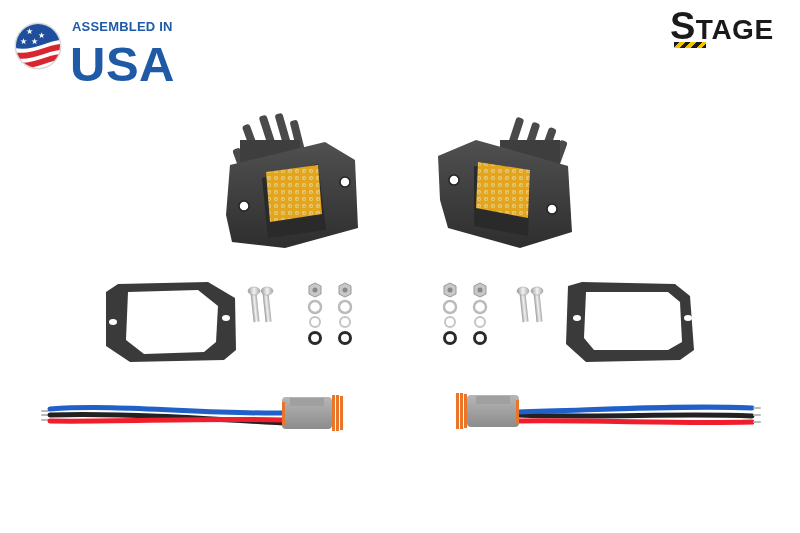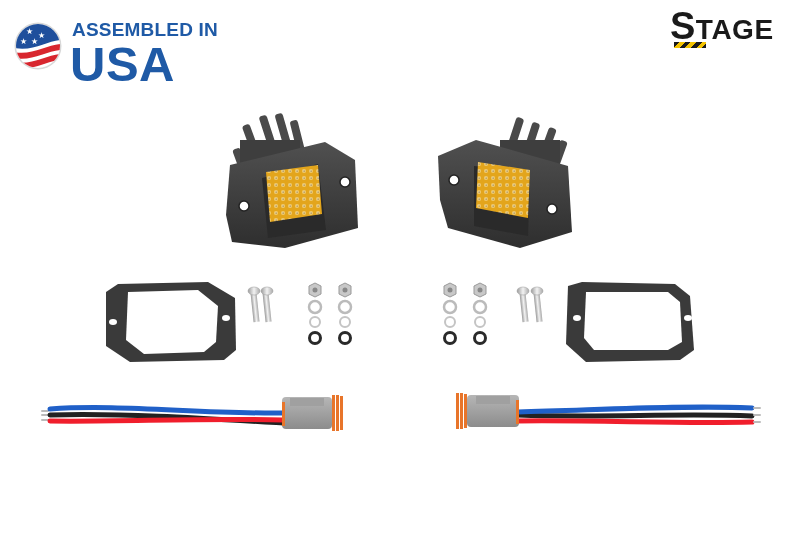--- a/index.html
+++ b/index.html
@@ -1,21 +1,21 @@
 <!DOCTYPE html>
 <html><head>
   <meta charset="utf-8">
   <style>
     html, body { margin: 0; padding: 0; }
     body { width: 800px; height: 533px; background: #ffffff; position: relative; overflow: hidden; font-family: "Liberation Sans", sans-serif; }
     .abs { position: absolute; }
     
     .usa-badge { left: 14px; top: 8px; width: 150px; height: 60px; }
     .usa-flag { position: absolute; left: 0; top: 14px; width: 48px; height: 48px; }
-    .usa-line1 { position: absolute; left: 58px; top: 11px; font-size: 19px; font-weight: bold; color: #1f5aa6; letter-spacing: 0.2px; white-space: nowrap; }
+    .usa-line1 { position: absolute; left: 58px; top: 11px; font-size: 13px; font-weight: bold; color: #1f5aa6; letter-spacing: 0.2px; white-space: nowrap; }
     .usa-line2 { position: absolute; left: 56px; top: 36px; font-size: 49px; font-weight: bold; color: #1f5aa6; letter-spacing: 0.5px; line-height: 40px; }
     
     .stage-logo { left: 650px; top: 6px; width: 130px; height: 66px; }
     .stage-word { position: absolute; left: 20px; top: 4px; font-size: 28px; color: #1a1a1a; font-weight: bold; letter-spacing: 0.5px; line-height: 32px; }
     .stage-word .big { font-size: 38px; }
     .series-word { position: absolute; left: 4px; top: 36px; font-size: 26px; color: #f2c200; font-weight: bold; letter-spacing: 0.5px; line-height: 30px; }
     .series-word .big { font-size: 32px; }
     .hazard { position: absolute; left: 24px; top: 36px; width: 32px; height: 6px; background: repeating-linear-gradient(135deg, #1a1a1a 0 4px, #f2c200 4px 8px); }
   </style>
 </head>

